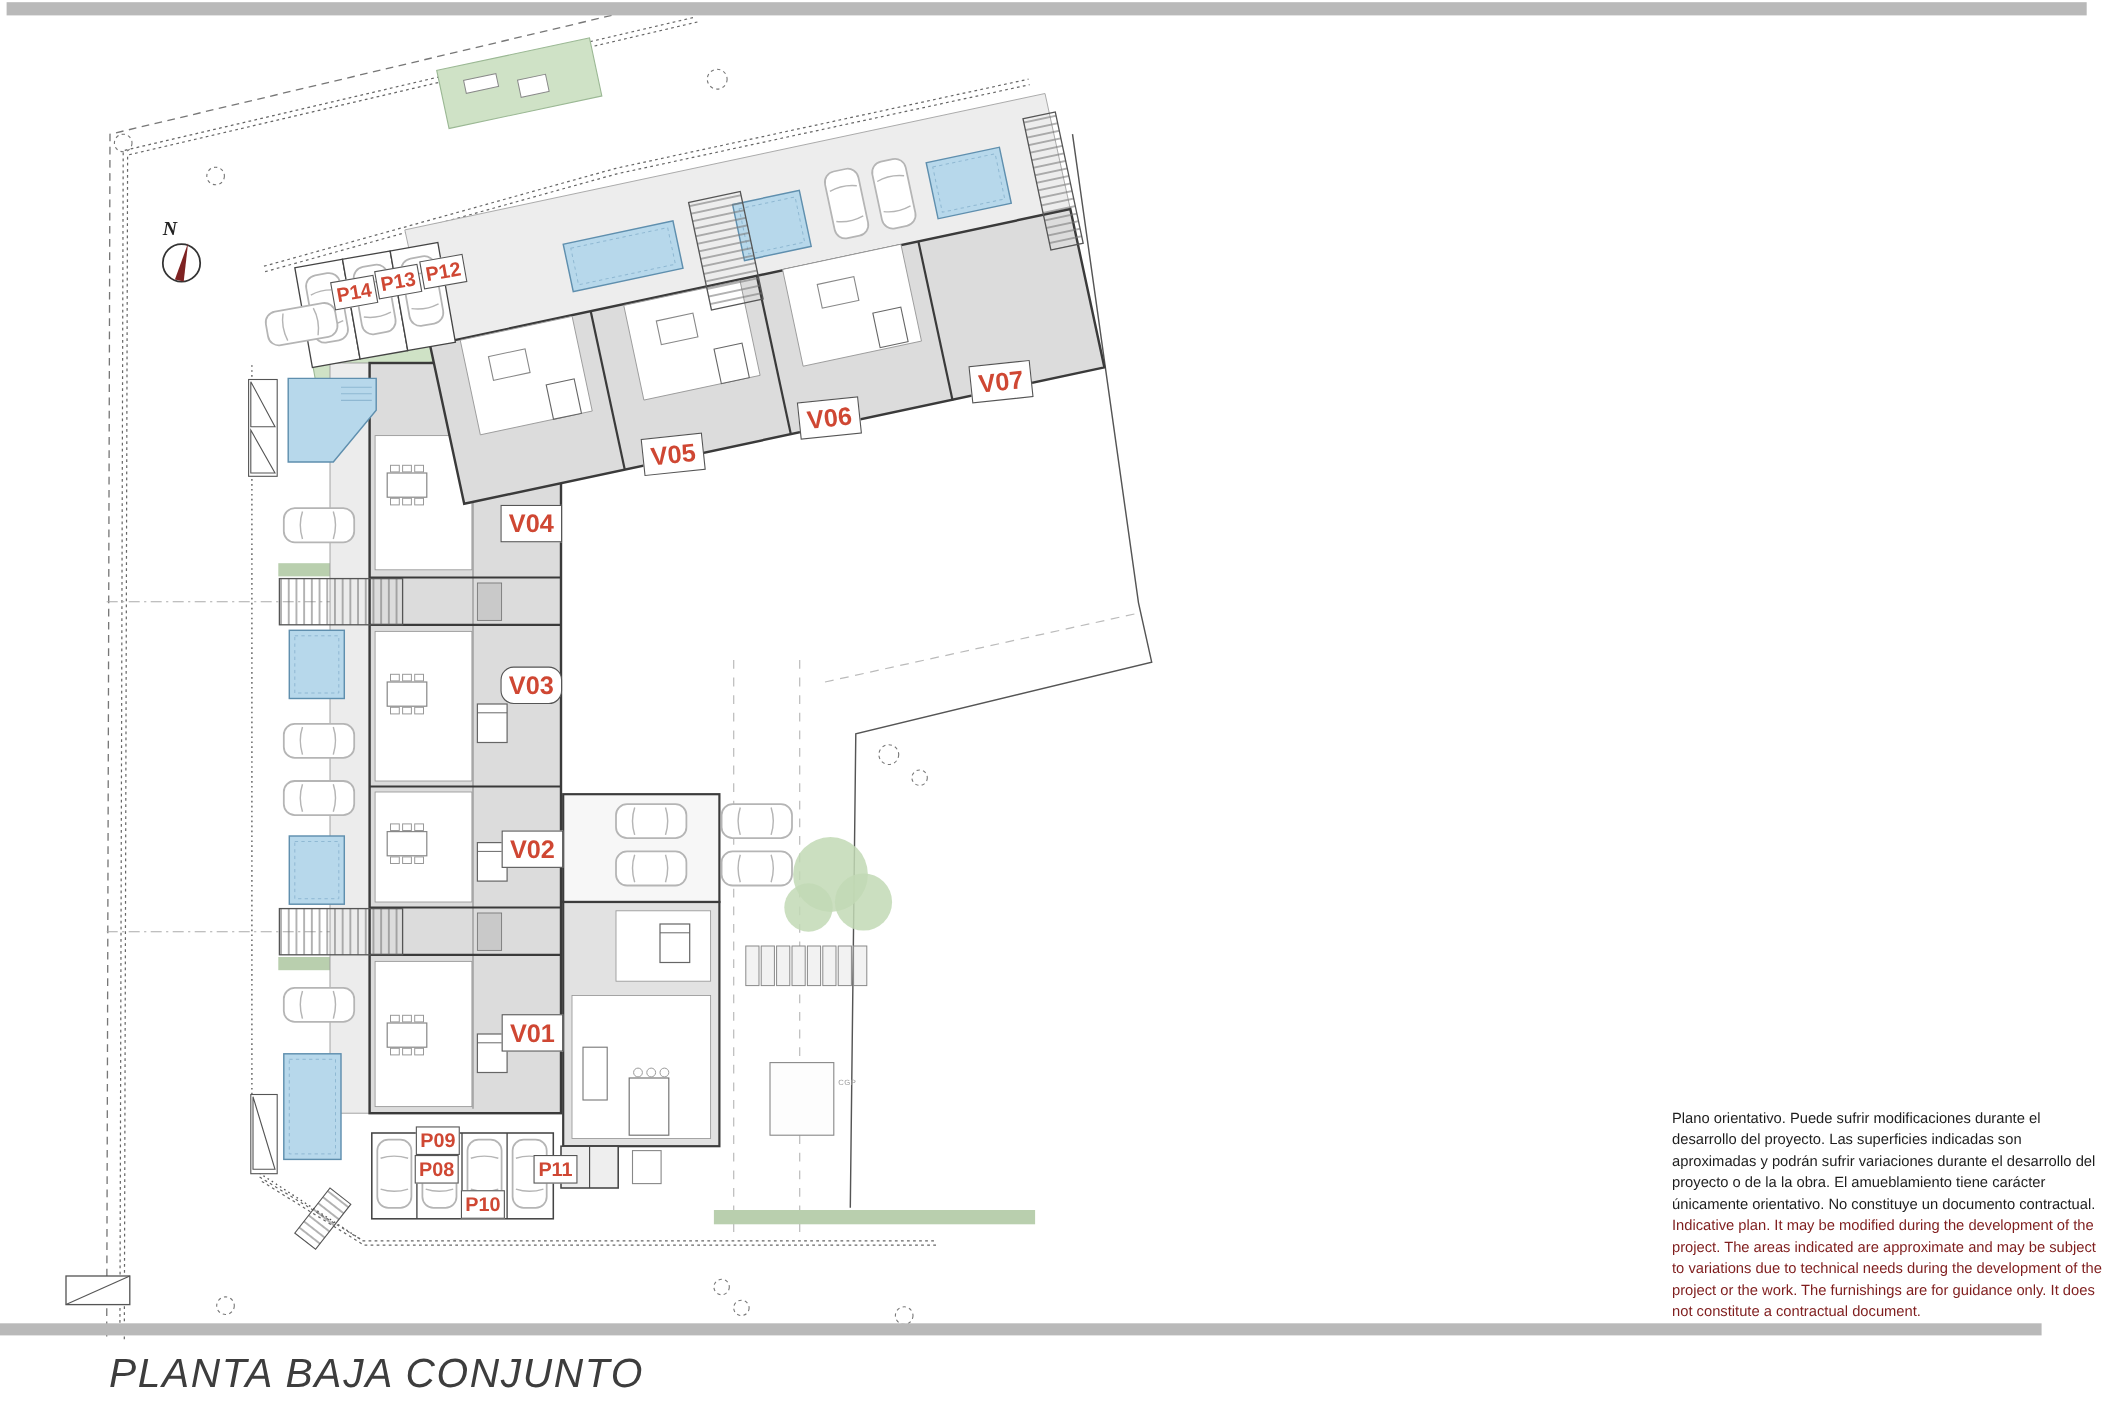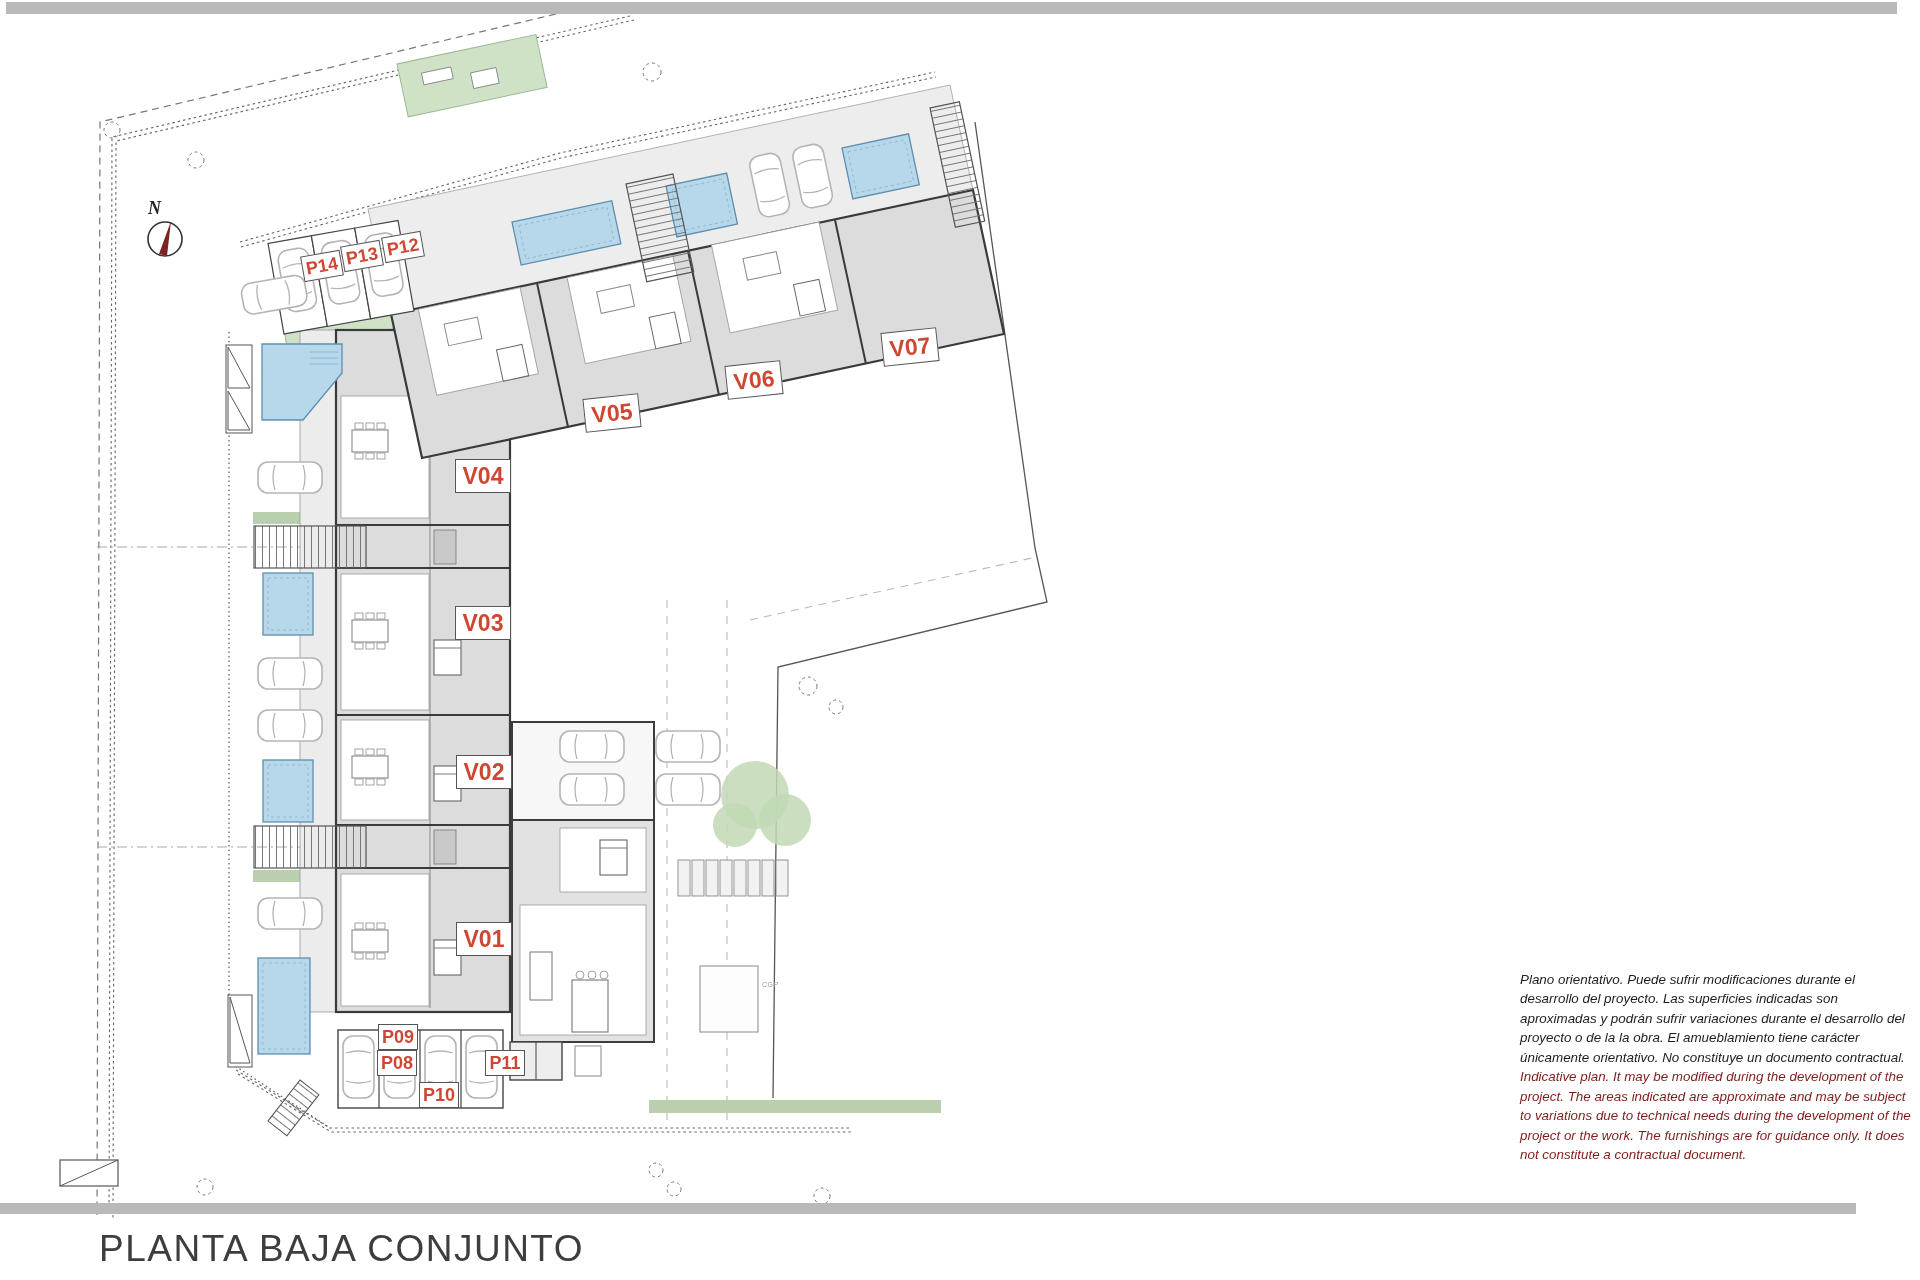--- a/index.html
+++ b/index.html
@@ -3,31 +3,31 @@
 <meta charset="utf-8">
 <style>
   html,body{margin:0;padding:0;background:#fff;}
   .stage{position:relative;width:1920px;height:1280px;background:#ffffff;overflow:hidden;
          font-family:"Liberation Sans", sans-serif;}
   .plan-svg{position:absolute;left:0;top:0;width:1920px;height:1280px;}
   .bar{position:absolute;background:#b9b9b9;}
   .bar-top{left:6px;top:2px;width:1891px;height:12px;}
   .bar-bottom{left:0px;top:1203px;width:1856px;height:11px;}
   .page-title{position:absolute;left:99px;top:1228px;font-size:37px;letter-spacing:1.5px;
-              color:#3d3d3d;font-weight:500;white-space:nowrap;}
+              color:#3d3d3d;font-weight:500;white-space:nowrap;font-style:italic;}
   .vlabel,.plabel{position:absolute;display:flex;align-items:center;justify-content:center;
               background:#fff;border:1.5px solid #555;color:#cf4733;font-weight:bold;box-sizing:border-box;}
   .vlabel{width:56px;height:34px;font-size:23px;}
   .plabel{width:40px;height:26px;font-size:18px;}
   .rot-6{transform:rotate(-6deg);}
   .rot-10{transform:rotate(-10deg);}
   .north-n{position:absolute;left:148px;top:198px;font-size:18px;color:#222;
            font-family:"Liberation Serif",serif;font-style:italic;font-weight:bold;}
   .cgp{position:absolute;left:762px;top:981px;font-size:7px;color:#9a9a9a;letter-spacing:.5px;}
-  .disclaimer{position:absolute;left:1520px;top:970px;width:396px;font-size:13.4px;line-height:1.45;font-style:italic;}
+  .disclaimer{position:absolute;left:1520px;top:1007px;width:396px;font-size:13.4px;line-height:1.45;}
   .disclaimer .es{color:#1d1d1d;margin:0;}
   .disclaimer .en{color:#7f1d1d;margin:0;}
 </style>
 </head>
 <body>
 
 <div class="stage">
 
   <svg class="plan-svg" viewBox="0 0 1920 1280">
     <defs>
@@ -296,21 +296,21 @@
     </g>
   </svg>
 
   <div class="bar bar-top"></div>
   <div class="bar bar-bottom"></div>
 
   <div class="north-n">N</div>
 
   <div class="vlabel" style="left:456px;top:922px;">V01</div>
   <div class="vlabel" style="left:456px;top:755px;">V02</div>
-  <div class="vlabel" style="left:455px;top:606px;">V03</div>
+  <div class="vlabel" style="left:455px;top:606px;border-radius:12px;">V03</div>
   <div class="vlabel" style="left:455px;top:459px;text-align:right;">V04</div>
   <div class="vlabel rot-6" style="left:584px;top:396px;">V05</div>
   <div class="vlabel rot-6" style="left:726px;top:363px;">V06</div>
   <div class="vlabel rot-6" style="left:882px;top:330px;">V07</div>
 
   <div class="plabel" style="left:337px;top:1050px;margin-left:40px;">P08</div>
   <div class="plabel" style="left:378px;top:1024px;">P09</div>
   <div class="plabel" style="left:419px;top:1082px;">P10</div>
   <div class="plabel" style="left:485px;top:1050px;">P11</div>
   <div class="plabel rot-10" style="left:383px;top:234px;">P12</div>

